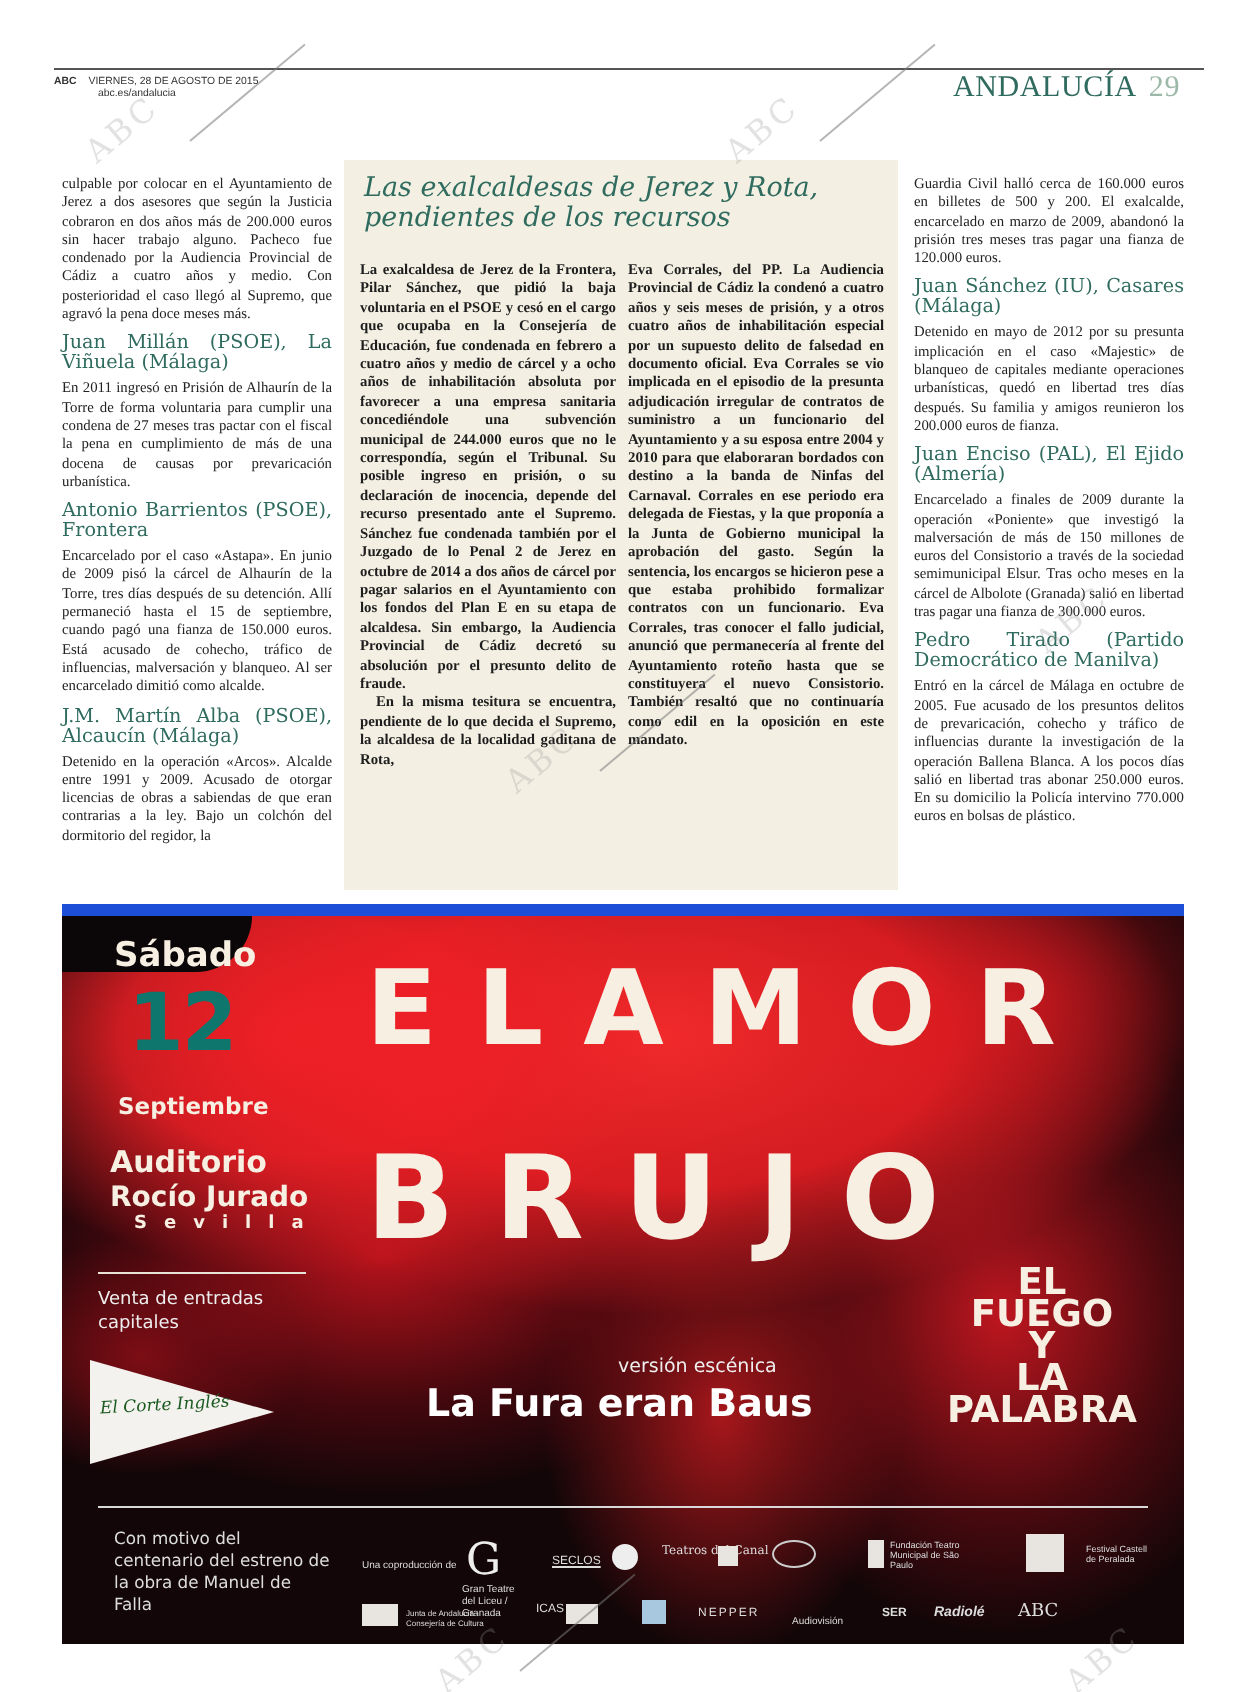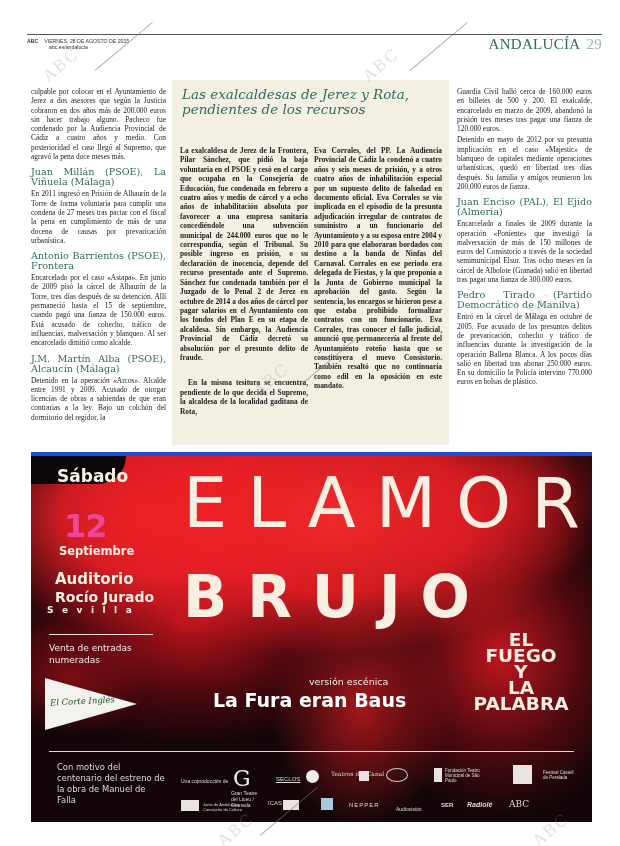--- a/index.html
+++ b/index.html
@@ -4,67 +4,67 @@
 <style>
   * { margin:0; padding:0; box-sizing:border-box; }
   html, body { width:620px; height:846px; background:#ffffff; overflow:hidden; }
   body { font-family: "DejaVu Serif", serif; color:#1a1a1a; position:relative; }
   .page { position:absolute; left:0; top:0; width:620px; height:846px; }
 
   
   .hdr { position:absolute; left:27px; top:34px; width:575px; height:22px; border-top:1px solid #555; }
   .hdr-left { position:absolute; left:0; top:3px; font-family:"Liberation Sans", sans-serif; font-size:5.2px; line-height:6px; color:#333; }
   .hdr-left .brand { font-weight:bold; margin-right:6px; }
-  .hdr-right { position:absolute; right:0; top:1px; font-family:"Liberation Serif", serif; font-size:15px; color:#2f6b5e; letter-spacing:0.3px; }
+  .hdr-right { position:absolute; right:12px; top:1px; font-family:"Liberation Serif", serif; font-size:15px; color:#2f6b5e; letter-spacing:0.3px; }
   .hdr-right .pnum { color:#9cb8a8; margin-left:6px; }
 
   
   .col { position:absolute; font-family:"Liberation Serif", serif; font-size:7.4px; line-height:9.3px; text-align:justify; color:#222; }
   .col p { margin-bottom:2px; }
   .col h3 { font-family:"DejaVu Serif", serif; font-weight:normal; font-size:9.6px; line-height:10px; color:#2f6b5e; margin:6px 0 2px 0; }
 
   .c1 { left:31px; top:87px; width:135px; }
   .c4 { left:457px; top:87px; width:135px; }
 
   
   .box { position:absolute; left:172px; top:80px; width:277px; height:365px; background:#f3f0e3; }
   .box-title { position:absolute; left:10px; top:7px; width:258px; font-family:"DejaVu Serif", serif; font-style:italic; font-size:13.5px; line-height:15px; color:#2f6b5e; }
   .box-col { position:absolute; top:50px; width:128px; font-family:"Liberation Serif", serif; font-weight:bold; font-size:7.4px; line-height:9.4px; text-align:justify; color:#1d1d1d; }
-  .box-col p { text-indent:0;margin-top:16px; }
+  .box-col p { text-indent:0; }
   .box-col p + p { text-indent:8px; }
   .bc1 { left:8px; }
   .bc2 { left:142px; }
 
   
-  .ad { position:absolute; left:31px; top:452px; width:561px; height:370px; background:#0b0708; overflow:hidden; border-top:4px solid #1d4ed8; }
+  .ad { position:absolute; left:31px; top:452px; width:561px; height:370px; background:#0b0708; overflow:hidden; border-top:6px solid #1d4ed8; }
   .ad-bg { position:absolute; inset:0;
     background:
       radial-gradient(ellipse 180px 120px at 120px 60px, #ee2026 0%, rgba(238,32,38,0.85) 50%, rgba(238,32,38,0) 100%),
       radial-gradient(ellipse 260px 140px at 300px 60px, #f12a2b 0%, rgba(230,30,35,0.9) 55%, rgba(200,20,30,0) 100%),
       radial-gradient(ellipse 120px 90px at 480px 40px, rgba(210,20,30,0.7) 0%, rgba(200,20,30,0) 100%),
       radial-gradient(ellipse 200px 120px at 160px 170px, rgba(200,20,30,0.9) 0%, rgba(120,10,20,0.5) 60%, rgba(0,0,0,0) 100%),
       radial-gradient(ellipse 140px 160px at 470px 200px, rgba(220,25,35,0.85) 0%, rgba(160,15,25,0.4) 60%, rgba(0,0,0,0) 100%),
       radial-gradient(ellipse 90px 120px at 330px 250px, rgba(230,30,35,0.7) 0%, rgba(0,0,0,0) 100%),
       radial-gradient(ellipse 80px 60px at 40px 220px, rgba(200,20,30,0.6) 0%, rgba(0,0,0,0) 100%),
       #120608;
   }
   .ad-dark-top { position:absolute; left:0; top:0; width:95px; height:28px; background:#0b0708; border-bottom-right-radius:60px; }
   .ad-sabado { position:absolute; left:26px; top:10px; font-family:"DejaVu Sans", sans-serif; font-weight:bold; font-size:17px; color:#f6efe2; }
-  .ad-day { position:absolute; left:33px; top:30px; font-family:"DejaVu Sans", sans-serif; font-weight:bold; font-size:32px; line-height:48px; color:#ec4899; letter-spacing:-1px;margin-top:16px; }
+  .ad-day { position:absolute; left:33px; top:30px; font-family:"DejaVu Sans", sans-serif; font-weight:bold; font-size:40px; line-height:48px; color:#0f766e; letter-spacing:-1px; }
   .ad-month { position:absolute; left:28px; top:88px; font-family:"DejaVu Sans", sans-serif; font-weight:bold; font-size:11.5px; color:#f6efe2; }
   .ad-venue1 { position:absolute; left:24px; top:114px; font-family:"DejaVu Sans", sans-serif; font-weight:bold; font-size:15px; color:#f6efe2; }
   .ad-venue2 { position:absolute; left:24px; top:133px; font-family:"DejaVu Sans", sans-serif; font-weight:bold; font-size:14px; color:#f6efe2; }
-  .ad-city { position:absolute; left:16px; top:149px; font-family:"DejaVu Sans", sans-serif; font-weight:bold; font-size:9px; letter-spacing:8.5px; color:#f6efe2; }
+  .ad-city { position:absolute; left:36px; top:149px; font-family:"DejaVu Sans", sans-serif; font-weight:bold; font-size:9px; letter-spacing:8.5px; color:#f6efe2; }
   .ad-rule1 { position:absolute; left:18px; top:178px; width:104px; height:1px; background:#e9e2d6; }
   .ad-sales1 { position:absolute; left:18px; top:186px; width:104px; text-align:left; font-family:"DejaVu Sans", sans-serif; font-size:9px; line-height:12px; color:#eee; }
   .ad-ecl { position:absolute; left:14px; top:222px; width:92px; height:52px; }
   .ad-ecl svg { width:100%; height:100%; }
   .ad-ecl-text { position:absolute; left:5px; top:18px; font-family:"DejaVu Serif", serif; font-style:italic; font-size:8.5px; color:#1a5a20; transform:rotate(-3deg); }
 
-  .ad-title1 { position:absolute; left:152px; top:18px; font-family:"DejaVu Sans", sans-serif; font-weight:normal; font-size:70px; line-height:58px; letter-spacing:20px; color:#f6efe2; }
+  .ad-title1 { position:absolute; left:152px; top:18px; font-family:"DejaVu Sans", sans-serif; font-weight:bold; font-size:52px; line-height:58px; letter-spacing:20px; color:#f6efe2; }
   .ad-title2 { position:absolute; left:152px; top:112px; font-family:"DejaVu Sans", sans-serif; font-weight:bold; font-size:58px; line-height:58px; letter-spacing:20px; color:#f6efe2; }
   .ad-version { position:absolute; left:278px; top:220px; font-family:"DejaVu Sans", sans-serif; font-size:9.5px; color:#eee; }
   .ad-company { position:absolute; left:182px; top:233px; font-family:"DejaVu Sans", sans-serif; font-weight:bold; font-size:19px; color:#fff; }
   .ad-tag { position:absolute; left:430px; top:176px; width:120px; text-align:center; font-family:"DejaVu Sans", sans-serif; font-weight:bold; font-size:18.5px; line-height:16px; color:#f6efe2; }
   .ad-rule2 { position:absolute; left:18px; top:295px; width:525px; height:1px; background:#d8d8d8; }
   .ad-footer-text { position:absolute; left:26px; top:306px; font-family:"DejaVu Sans", sans-serif; font-size:8.4px; line-height:11px; color:#ddd; width:110px; }
   .ad-logos { position:absolute; left:140px; top:300px; width:410px; height:60px; }
   .logo { position:absolute; font-family:Liberation Sans, sans-serif; font-size:5px; color:#ddd; }
   .logo-box { position:absolute; background:#e8e4e0; }
 
@@ -103,41 +103,42 @@
       <p>La exalcaldesa de Jerez de la Frontera, Pilar Sánchez, que pidió la baja voluntaria en el PSOE y cesó en el cargo que ocupaba en la Consejería de Educación, fue condenada en febrero a cuatro años y medio de cárcel y a ocho años de inhabilitación absoluta por favorecer a una empresa sanitaria concediéndole una subvención municipal de 244.000 euros que no le correspondía, según el Tribunal. Su posible ingreso en prisión, o su declaración de inocencia, depende del recurso presentado ante el Supremo. Sánchez fue condenada también por el Juzgado de lo Penal 2 de Jerez en octubre de 2014 a dos años de cárcel por pagar salarios en el Ayuntamiento con los fondos del Plan E en su etapa de alcaldesa. Sin embargo, la Audiencia Provincial de Cádiz decretó su absolución por el presunto delito de fraude.</p>
       <p>En la misma tesitura se encuentra, pendiente de lo que decida el Supremo, la alcaldesa de la localidad gaditana de Rota,</p>
     </div>
     <div class="box-col bc2">
       <p>Eva Corrales, del PP. La Audiencia Provincial de Cádiz la condenó a cuatro años y seis meses de prisión, y a otros cuatro años de inhabilitación especial por un supuesto delito de falsedad en documento oficial. Eva Corrales se vio implicada en el episodio de la presunta adjudicación irregular de contratos de suministro a un funcionario del Ayuntamiento y a su esposa entre 2004 y 2010 para que elaboraran bordados con destino a la banda de Ninfas del Carnaval. Corrales en ese periodo era delegada de Fiestas, y la que proponía a la Junta de Gobierno municipal la aprobación del gasto. Según la sentencia, los encargos se hicieron pese a que estaba prohibido formalizar contratos con un funcionario. Eva Corrales, tras conocer el fallo judicial, anunció que permanecería al frente del Ayuntamiento roteño hasta que se constituyera el nuevo Consistorio. También resaltó que no continuaría como edil en la oposición en este mandato.</p>
     </div>
   </div>
 
   <div class="col c4">
     <p>Guardia Civil halló cerca de 160.000 euros en billetes de 500 y 200. El exalcalde, encarcelado en marzo de 2009, abandonó la prisión tres meses tras pagar una fianza de 120.000 euros.</p>
+    <h3>Juan Sánchez (IU), Casares (Málaga)</h3>
     <p>Detenido en mayo de 2012 por su presunta implicación en el caso «Majestic» de blanqueo de capitales mediante operaciones urbanísticas, quedó en libertad tres días después. Su familia y amigos reunieron los 200.000 euros de fianza.</p>
     <h3>Juan Enciso (PAL), El Ejido (Almería)</h3>
     <p>Encarcelado a finales de 2009 durante la operación «Poniente» que investigó la malversación de más de 150 millones de euros del Consistorio a través de la sociedad semimunicipal Elsur. Tras ocho meses en la cárcel de Albolote (Granada) salió en libertad tras pagar una fianza de 300.000 euros.</p>
     <h3>Pedro Tirado (Partido Democrático de Manilva)</h3>
     <p>Entró en la cárcel de Málaga en octubre de 2005. Fue acusado de los presuntos delitos de prevaricación, cohecho y tráfico de influencias durante la investigación de la operación Ballena Blanca. A los pocos días salió en libertad tras abonar 250.000 euros. En su domicilio la Policía intervino 770.000 euros en bolsas de plástico.</p>
   </div>
 
   <div class="ad">
     <div class="ad-bg"></div>
     <div class="ad-dark-top"></div>
 
     <div class="ad-sabado">Sábado</div>
     <div class="ad-day">12</div>
     <div class="ad-month">Septiembre</div>
     <div class="ad-venue1">Auditorio</div>
     <div class="ad-venue2">Rocío Jurado</div>
     <div class="ad-city">Sevilla</div>
     <div class="ad-rule1"></div>
     <div class="ad-sales1">
       <span>Venta de entradas</span><br>
-      <span>numeradas</span>
+      <span>capitales</span>
     </div>
     <div class="ad-ecl">
       <svg viewBox="0 0 92 52">
         <polygon points="0,0 92,26 0,52" fill="#f4f2ee"></polygon>
       </svg>
       <span class="ad-ecl-text">El Corte Inglés</span>
     </div>
 
     <div class="ad-title1">ELAMOR</div>
     <div class="ad-title2">BRUJO</div>

